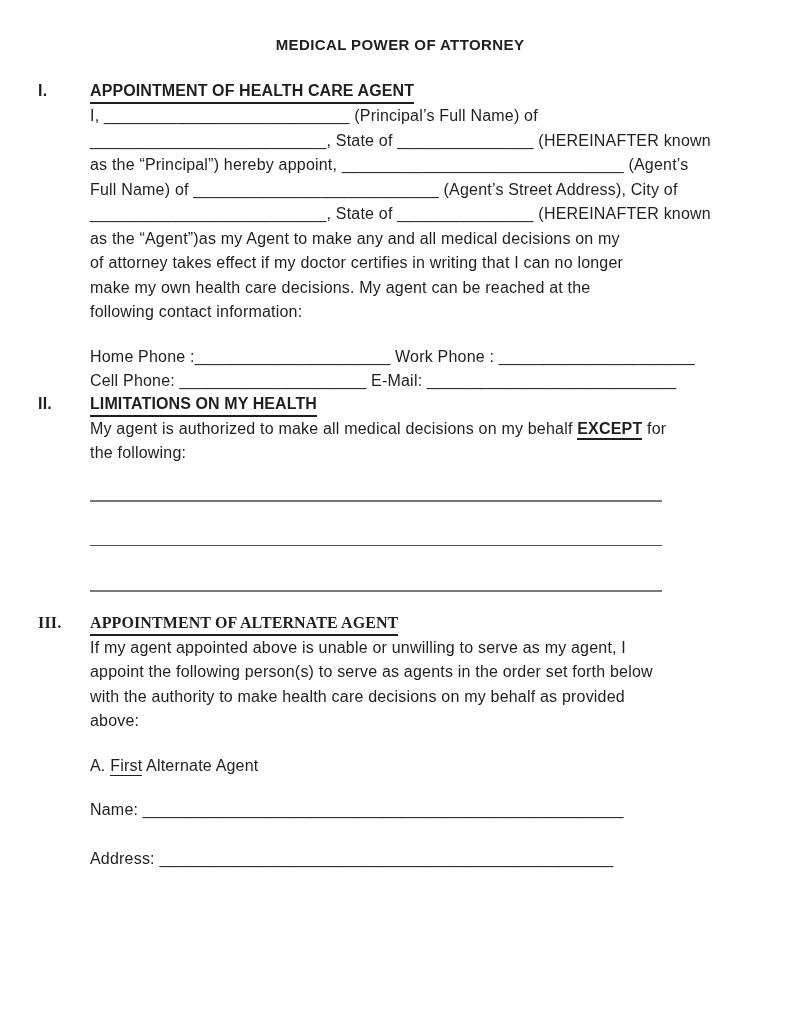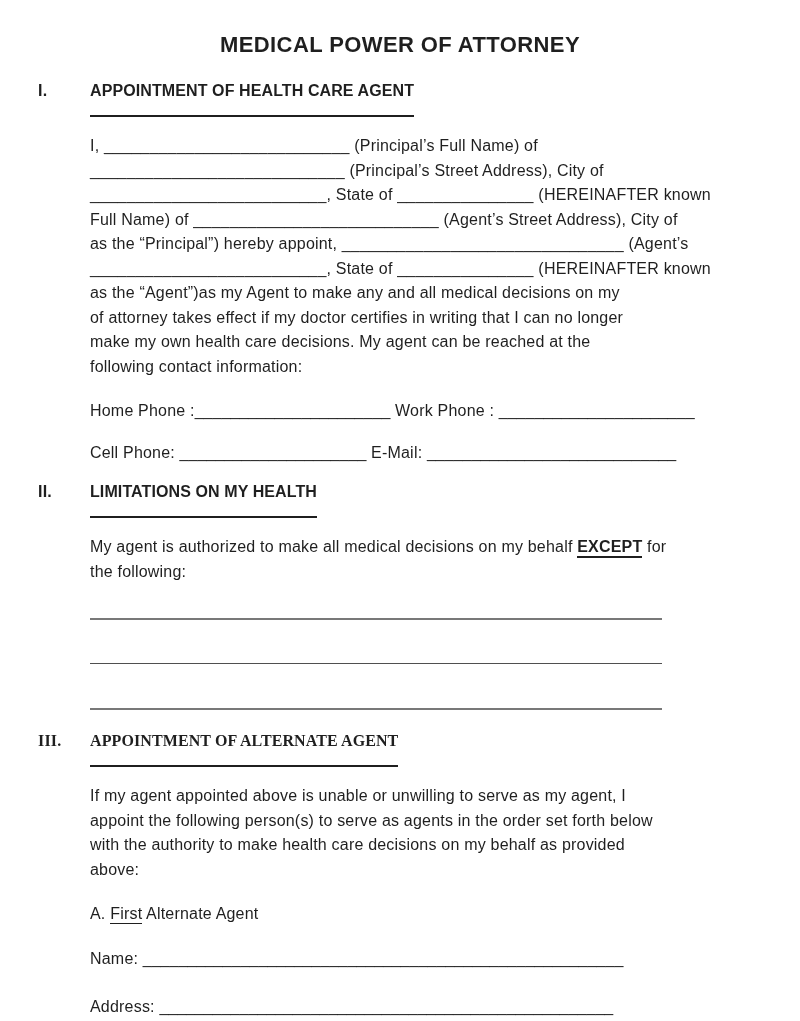--- a/index.html
+++ b/index.html
@@ -12,46 +12,46 @@
     color: #1f1f1f;
     font-family: "Liberation Sans", "DejaVu Sans", sans-serif;
     font-size: 16px;
     line-height: 24.5px;
     letter-spacing: 0.2px;
     overflow: hidden;
   }
   .title {
     margin-top: 33px;
     text-align: center;
-    font-size: 22px;
+    font-size: 15px;
     font-weight: bold;
     letter-spacing: 0.4px;
     line-height: 24px;
   }
   .heading-row {
     position: relative;
     margin-left: 90px;
     font-weight: bold;
     line-height: 20px;
   }
   .heading-row .numeral {
     position: absolute;
     left: -52px;
     top: 0;
   }
   .heading-text {
     display: inline-block;
     border-bottom: 2px solid currentColor;
-    padding-bottom: 14px;
+    padding-bottom: 1px;
     letter-spacing: 0.1px;
   }
   .mt-24 { margin-top: 24px; }
   .mt-21 { margin-top: 21px; font-family: Liberation Serif, serif; }
   .mt-20 { margin-top: 20px; }
-  .mt-17 { margin-top: 17px; }
+  .mt-17 { }
   .mt-6  { margin-top: 20px; }
   .para, .line-block {
     margin-left: 90px;
     white-space: nowrap;
   }
   .blank { letter-spacing: 0; }
   .u-bold {
     display: inline-block;
     font-weight: bold;
     border-bottom: 2px solid currentColor;
@@ -79,24 +79,23 @@
 
   <div class="title">MEDICAL POWER OF ATTORNEY</div>
 
   <div class="heading-row mt-24">
     <span class="numeral">I.</span>
     <span class="heading-text">APPOINTMENT OF HEALTH CARE AGENT</span>
   </div>
 
   <div class="para mt-17">
     <div>I, ___________________________ (Principal’s Full Name) of</div>
-    <div>____________________________ (Principal’s Street Address), City of</div>
     <div>__________________________, State of _______________ (HEREINAFTER known</div>
+    <div>as the “Principal”) hereby appoint, _______________________________ (Agent’s</div>
     <div>Full Name) of ___________________________ (Agent’s Street Address), City of</div>
-    <div>as the “Principal”) hereby appoint, _______________________________ (Agent’s</div>
     <div>__________________________, State of _______________ (HEREINAFTER known</div>
     <div>as the “Agent”)as my Agent to make any and all medical decisions on my</div>
     <div>of attorney takes effect if my doctor certifies in writing that I can no longer</div>
     <div>make my own health care decisions. My agent can be reached at the</div>
     <div>following contact information:</div>
   </div>
 
   <div class="line-block mt-6"><span>Home Phone :</span><span class="blank">______________________</span><span> Work Phone : </span><span class="blank">______________________</span></div>
 
   <div class="line-block mt-17"><span>Cell Phone: </span><span class="blank">_____________________</span><span> E-Mail: </span><span class="blank">____________________________</span></div>

